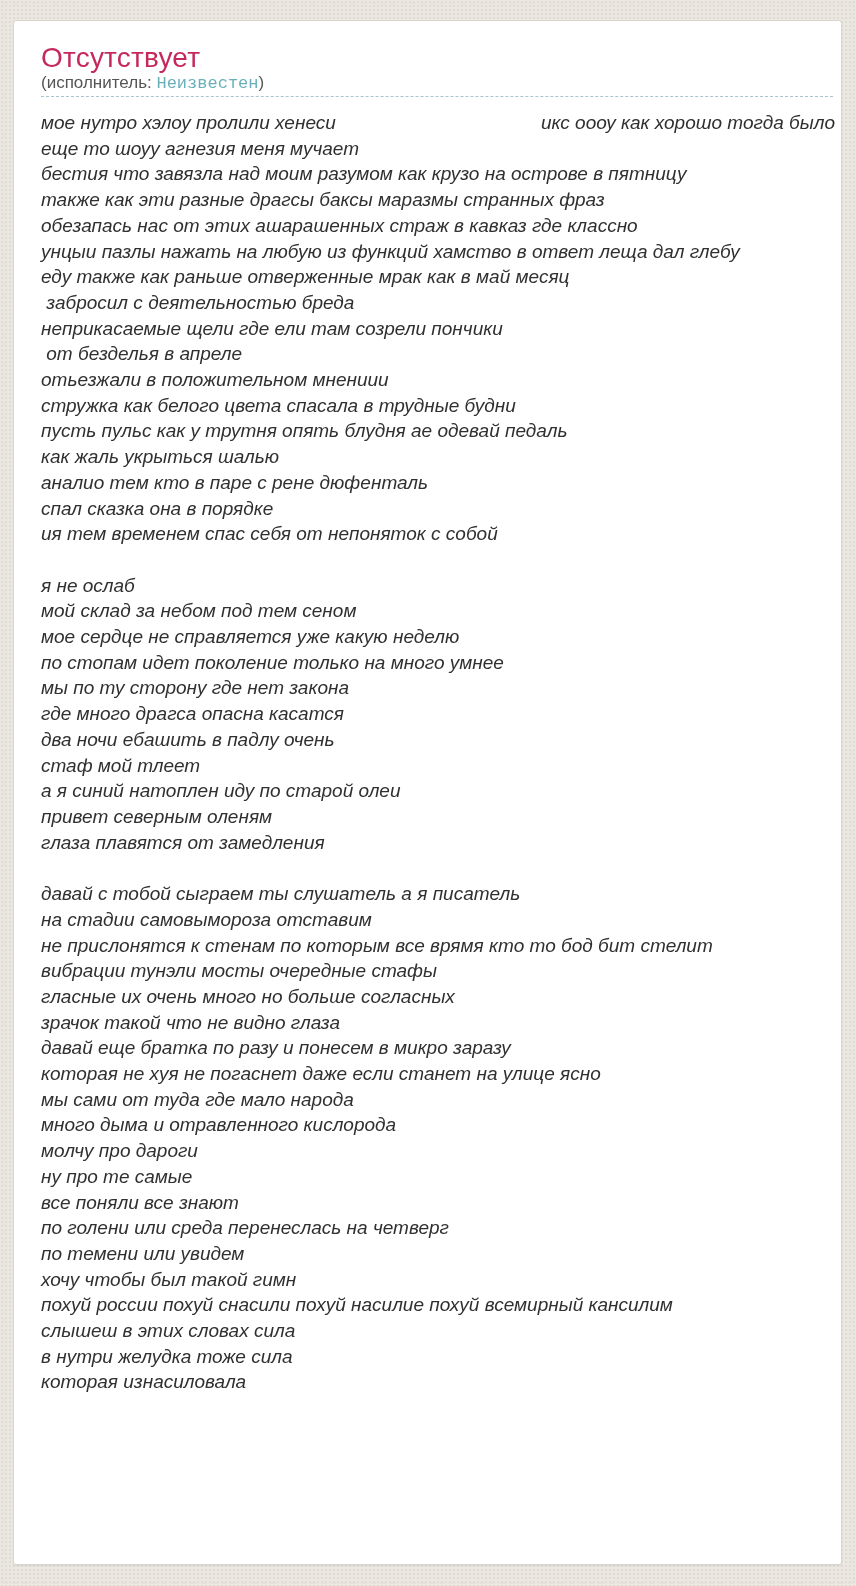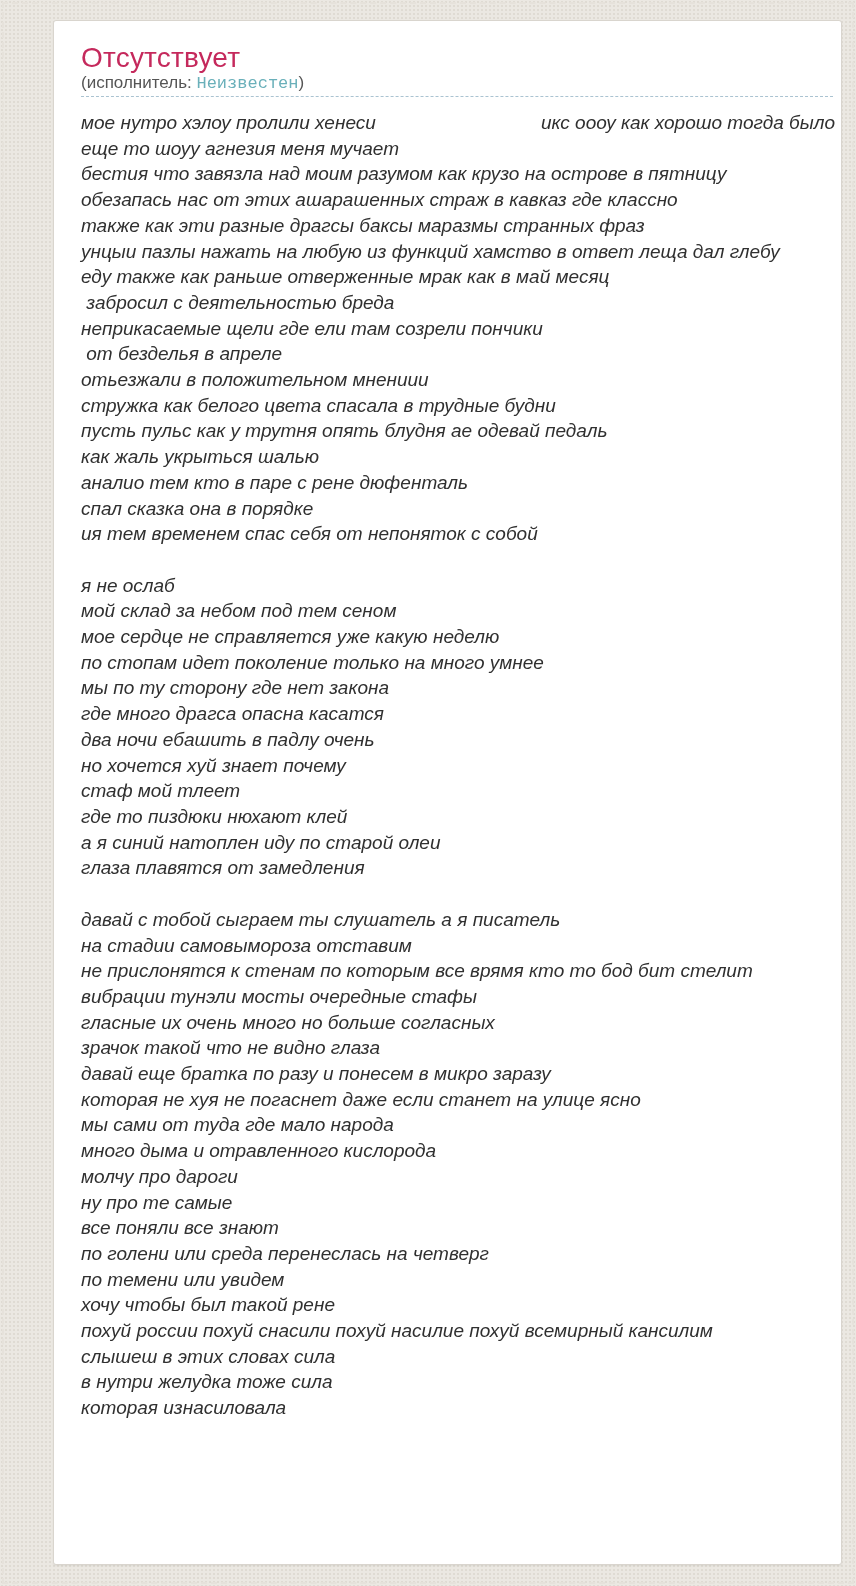--- a/index.html
+++ b/index.html
@@ -30,21 +30,20 @@
     position: absolute;
     left: 13px;
     right: 14px;
     top: 20px;
     bottom: 21px;
     background: #ffffff;
     border: 1px solid #d9d5ce;
     border-radius: 3px;
     box-shadow: 0 1px 2px rgba(0,0,0,0.06);
     padding: 22px 6px 30px 27px;
-    margin-left: 40px;
   }
 
   h1.song-title {
     font-size: 28px;
     line-height: 30px;
     font-weight: 400;
     color: var(--title-color, #c5295c);
     letter-spacing: 0.2px;
   }
 
@@ -103,63 +102,62 @@
   <div class="separator"></div>
 
   <div class="lyrics">
     <div class="lyric-line first-line">
       <span class="left-part">мое нутро хэлоу пролили хенеси</span>
       <span class="right-part">икс оооу как хорошо тогда было</span>
     </div>
 
   <div class="lyric-line">еще то шоуу агнезия меня мучает</div>
       <div class="lyric-line">бестия что завязла над моим разумом как крузо на острове в пятницу</div>
+      <div class="lyric-line">также как эти разные драгсы баксы маразмы странных фраз</div>
       <div class="lyric-line">обезапась нас от этих ашарашенных страж в кавказ где классно</div>
-      <div class="lyric-line">также как эти разные драгсы баксы маразмы странных фраз</div>
       <div class="lyric-line">унцыи пазлы нажать на любую из функций хамство в ответ леща дал глебу</div>
       <div class="lyric-line">еду также как раньше отверженные мрак как в май месяц</div>
       <div class="lyric-line"> забросил с деятельностью бреда</div>
       <div class="lyric-line">неприкасаемые щели где ели там созрели пончики</div>
       <div class="lyric-line"> от безделья в апреле</div>
       <div class="lyric-line">отьезжали в положительном мнениии</div>
       <div class="lyric-line">стружка как белого цвета спасала в трудные будни</div>
       <div class="lyric-line">пусть пульс как у трутня опять блудня ае одевай педаль</div>
       <div class="lyric-line">как жаль укрыться шалью</div>
       <div class="lyric-line">аналио тем кто в паре с рене дюфенталь</div>
       <div class="lyric-line">спал сказка она в порядке</div>
       <div class="lyric-line">ия тем временем спас себя от непоняток с собой</div>
       <div class="lyric-line blank">&nbsp;</div>
       <div class="lyric-line">я не ослаб</div>
       <div class="lyric-line">мой склад за небом под тем сеном</div>
       <div class="lyric-line">мое сердце не справляется уже какую неделю</div>
       <div class="lyric-line">по стопам идет поколение только на много умнее</div>
       <div class="lyric-line">мы по ту сторону где нет закона</div>
       <div class="lyric-line">где много драгса опасна касатся</div>
       <div class="lyric-line">два ночи ебашить в падлу очень</div>
-      <div class="lyric-line">но хочется хуй знает почему</div>
       <div class="lyric-line">стаф мой тлеет</div>
-      <div class="lyric-line">где то пиздюки нюхают клей</div>
       <div class="lyric-line">а я синий натоплен иду по старой олеи</div>
+      <div class="lyric-line">привет северным оленям</div>
       <div class="lyric-line">глаза плавятся от замедления</div>
       <div class="lyric-line blank">&nbsp;</div>
       <div class="lyric-line">давай с тобой сыграем ты слушатель а я писатель</div>
       <div class="lyric-line">на стадии самовымороза отставим</div>
       <div class="lyric-line">не прислонятся к стенам по которым все врямя кто то бод бит стелит</div>
       <div class="lyric-line">вибрации тунэли мосты очередные стафы</div>
       <div class="lyric-line">гласные их очень много но больше согласных</div>
       <div class="lyric-line">зрачок такой что не видно глаза</div>
       <div class="lyric-line">давай еще братка по разу и понесем в микро заразу</div>
       <div class="lyric-line">которая не хуя не погаснет даже если станет на улице ясно</div>
       <div class="lyric-line">мы сами от туда где мало народа</div>
       <div class="lyric-line">много дыма и отравленного кислорода</div>
       <div class="lyric-line">молчу про дароги</div>
       <div class="lyric-line">ну про те самые</div>
       <div class="lyric-line">все поняли все знают</div>
       <div class="lyric-line">по голени или среда перенеслась на четверг</div>
       <div class="lyric-line">по темени или увидем</div>
-      <div class="lyric-line">хочу чтобы был такой рене</div>
+      <div class="lyric-line">хочу чтобы был такой гимн</div>
       <div class="lyric-line">похуй россии похуй снасили похуй насилие похуй всемирный кансилим</div>
       <div class="lyric-line">слышеш в этих словах сила</div>
       <div class="lyric-line">в нутри желудка тоже сила</div>
       <div class="lyric-line">которая изнасиловала</div>
     </div>
 
 </div>
 
 </body></html>

